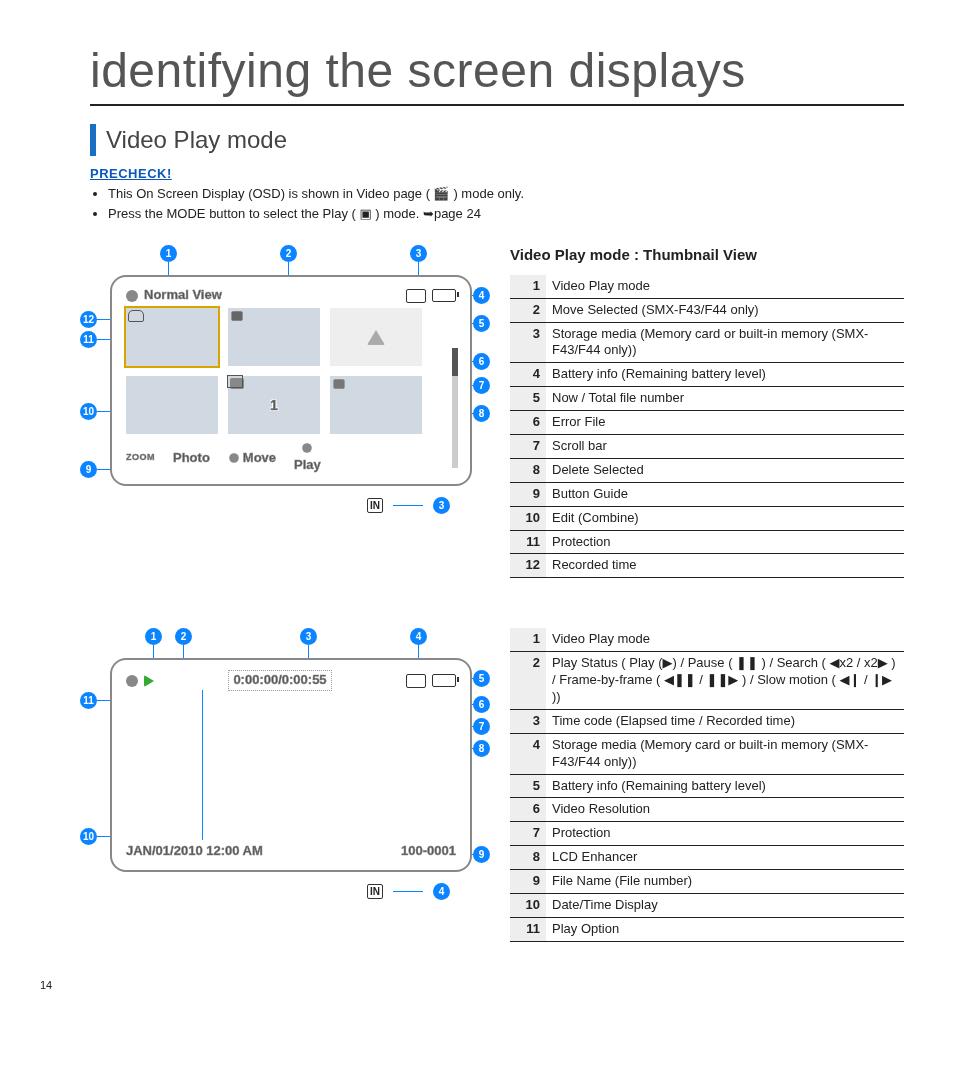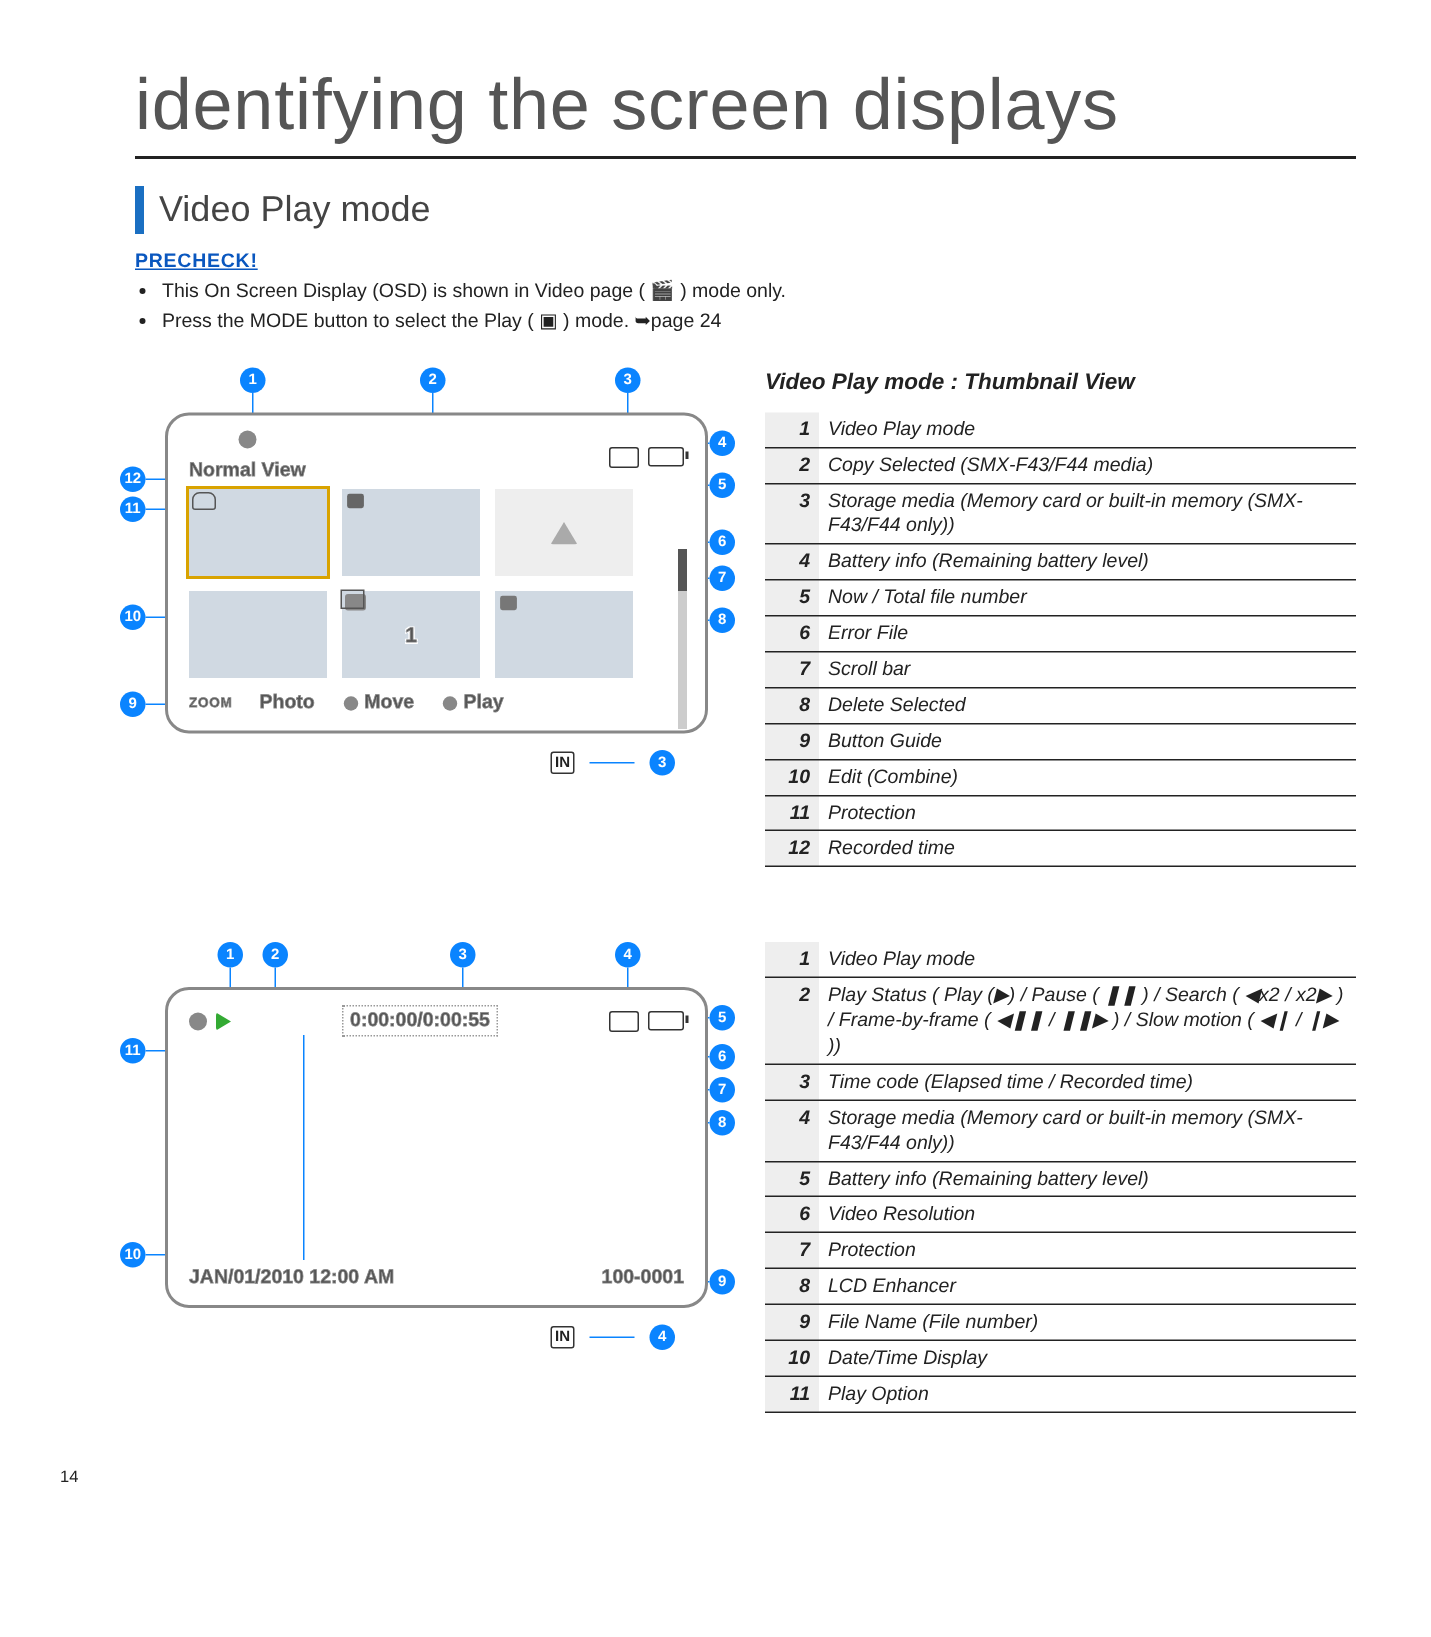--- a/index.html
+++ b/index.html
@@ -41,21 +41,21 @@
   }
   ul.pre { margin: 4px 0 22px 0; padding-left: 18px; }
   ul.pre li { font-size: 13px; margin: 3px 0; }
   .row {
     display: flex;
     align-items: flex-start;
     gap: 40px;
     margin-bottom: 30px;
   }
   .row .left { width: 380px; position: relative; }
-  .row .right { flex: 1; font-style: italic; }
+  .row .right { flex: 1; }
   .table-title {
     font-weight: bold;
     font-size: 15px;
     margin-bottom: 10px;
   }
   table.legend {
     width: 100%;
     border-collapse: collapse;
     font-size: 13px;
   }
@@ -214,21 +214,21 @@
     <div class="callout" style="left:-10px;top:158px;">10</div>
     <div class="callout" style="left:-10px;top:216px;">9</div>
     <div class="line-r" style="left:7px;top:74px;width:18px;"></div>
     <div class="line-r" style="left:7px;top:94px;width:18px;"></div>
     <div class="line-r" style="left:7px;top:166px;width:18px;"></div>
     <div class="line-r" style="left:7px;top:224px;width:18px;"></div>
 
     <div class="screen">
 
       <div style="display:flex;justify-content:space-between;align-items:center;">
-        <div style="display:flex;align-items:center;gap:6px;flex-direction:column;">
+        <div style="display:flex;align-items:center;gap:6px;">
           <span class="ico rec"></span>
           <span class="osd-text">Normal View</span>
         </div>
         <div style="display:flex;align-items:center;gap:6px;">
           <span class="ico card"></span>
           <span class="ico battery"></span>
         </div>
       </div>
 
 
@@ -257,21 +257,21 @@
           </div>
       </div>
 
       <div class="button-guide">
         <span class="osd-text" style="font-size:9px;letter-spacing:0.5px;">ZOOM</span>
         <span class="osd-text">Photo</span>
         <span style="display:flex;align-items:center;gap:3px;">
             <span class="ico rec small"></span>
             <span class="osd-text">Move</span>
           </span>
-        <span style="display:flex;align-items:center;gap:3px;">
+        <span style="display:flex;align-items:center;gap:3px;flex-direction:column;">
             <span class="ico rec small"></span>
             <span class="osd-text">Play</span>
           </span>
       </div>
     </div>
 
     <div style="position:absolute; right:20px; bottom:-28px; display:flex; align-items:center; gap:10px;">
       <span class="in-icon">IN</span>
       <div class="line-r" style="position:static;width:30px;height:1px;"></div>
       <div class="callout" style="position:static;">3</div>
@@ -281,21 +281,21 @@
   <div class="right">
     <div class="table-title">Video Play mode : Thumbnail View</div>
     <table class="legend">
       <tbody id="tblA">
           <tr>
             <td>1</td>
             <td>Video Play mode</td>
           </tr>
           <tr>
             <td>2</td>
-            <td>Copy Selected (SMX-F43/F44 media)</td>
+            <td>Move Selected (SMX-F43/F44 only)</td>
           </tr>
           <tr>
             <td>3</td>
             <td>Storage media (Memory card or built-in memory (SMX-F43/F44 only))</td>
           </tr>
           <tr>
             <td>4</td>
             <td>Battery info (Remaining battery level)</td>
           </tr>
           <tr>

